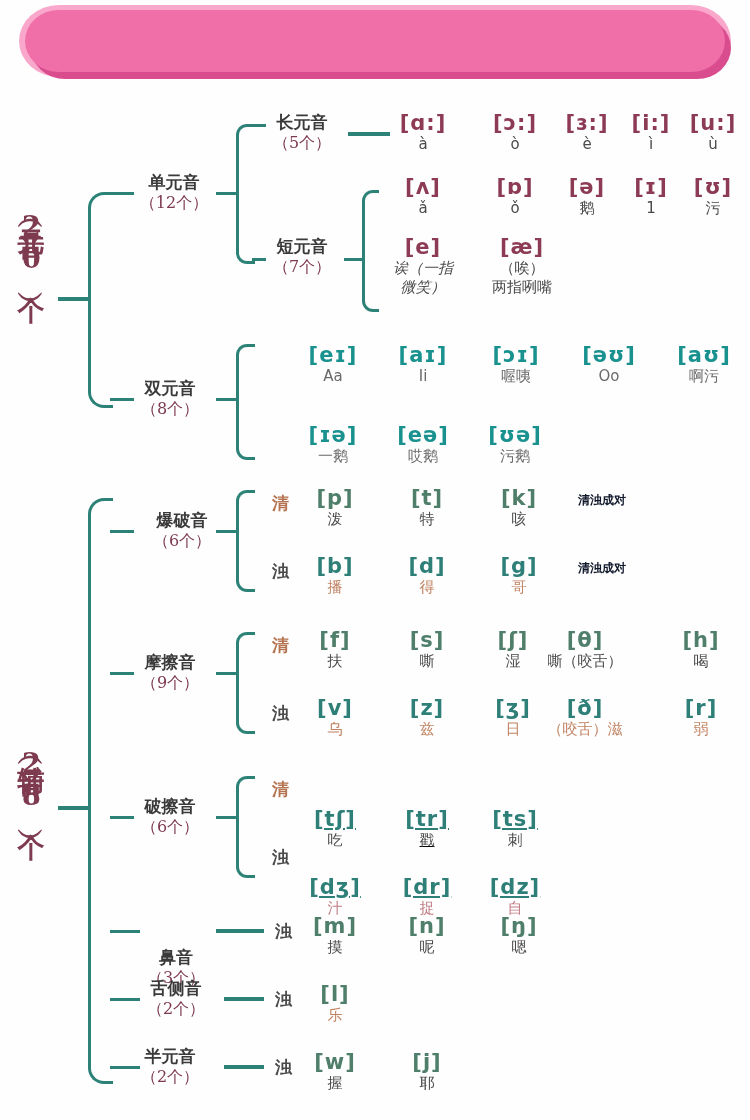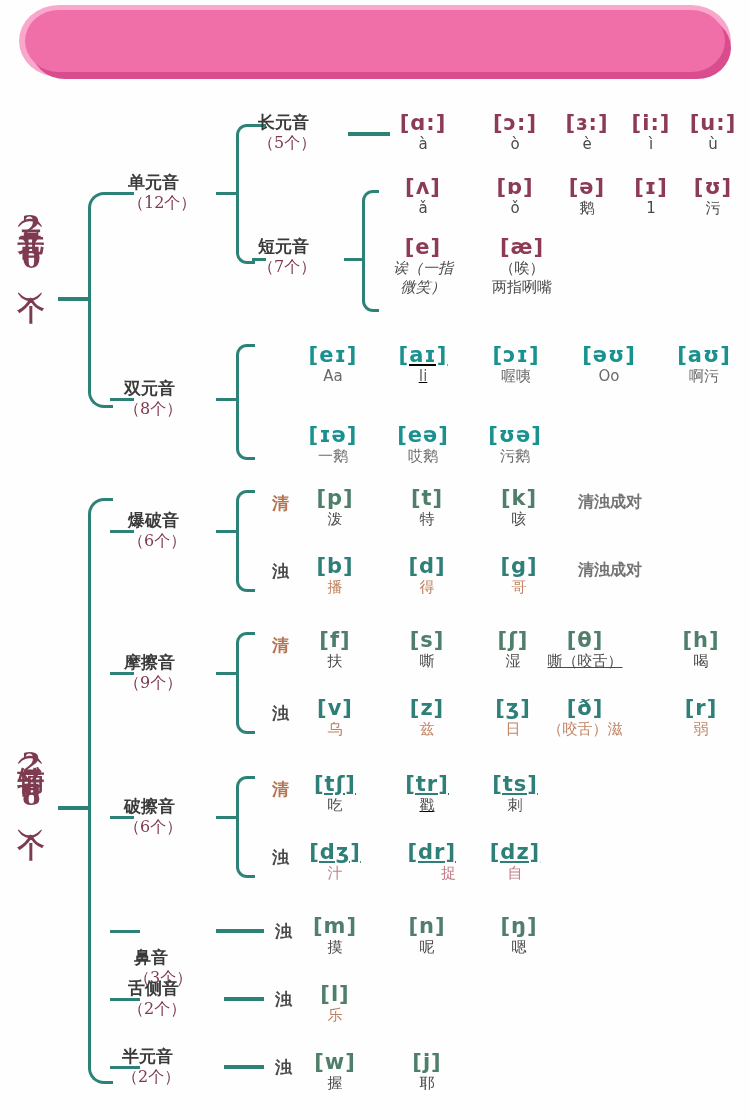--- a/index.html
+++ b/index.html
@@ -50,21 +50,21 @@
     color:#7e3b50;
     letter-spacing:1px;
     line-height:1;
   }
   .grp{
     position:absolute;
     font-family:"DejaVu Sans","Liberation Sans",sans-serif;
     font-weight:bold;
     font-size:17px;
     color:#3a3a3a;
-    text-align:left;
+    text-align:center;
     line-height:1.25;
     white-space:nowrap;
   }
   .grp .cnt{
     display:block;font-weight:normal;font-size:16px;color:#7e3b50;
     font-family:"DejaVu Serif","Liberation Serif",serif;
   }
 
   
   .brace{
@@ -124,24 +124,24 @@
     font-family:"DejaVu Sans","Liberation Sans",sans-serif;
     font-size:17px;font-weight:bold;
     white-space:nowrap;
   }
   .v-clear{color:#b5734f;}
   .v-voiced{color:#4a4a4a;}
 
   .note{
     position:absolute;
     font-family:Liberation Sans, sans-serif;
-    font-size:16px;font-weight:bold;color:#737373;
-    white-space:nowrap;
-  }
-  .u{ text-decoration:underline; text-underline-offset:2px;}
+    font-size:12px;font-weight:bold;color:#0f172a;
+    white-space:nowrap;
+  }
+  .u{ text-decoration:underline; text-underline-offset:2px;margin-top:35px;}
 </style>
 </head>
 <body>
 
 <div id="title-bar">
   <div id="title-plate"></div>
 </div>
 
 <div class="vlabel" style="left:18px;top:208px;height:275px;">元音（20个）</div>
 
@@ -229,21 +229,21 @@
   <span>双元音</span>
   <span class="cnt">（8个）</span>
 </div>
 <div class="stem" style="left:216px;top:398px;width:20px;"></div>
 <div class="brace" style="left:236px;top:344px;width:16px;height:110px;"></div>
 
 <div class="ph c-diph" style="left:300px;top:344px;width:66px;">
   <span class="sym">[eɪ]</span>
   <span class="gloss">Aa</span>
 </div>
-<div class="ph c-diph" style="left:390px;top:344px;width:66px;text-decoration:underline;">
+<div class="ph c-diph" style="left:390px;top:344px;width:66px;">
   <span class="sym">[aɪ]</span>
   <span class="gloss">Ii</span>
 </div>
 <div class="ph c-diph" style="left:480px;top:344px;width:72px;">
   <span class="sym">[ɔɪ]</span>
   <span class="gloss">喔咦</span>
 </div>
 <div class="ph c-diph" style="left:576px;top:344px;width:66px;">
   <span class="sym">[əʊ]</span>
   <span class="gloss">Oo</span>
@@ -265,21 +265,21 @@
   <span class="sym">[ʊə]</span>
   <span class="gloss">污鹅</span>
 </div>
 
 <div class="vlabel" style="left:18px;top:745px;height:275px;">辅音（28个）</div>
 
 <div class="stemthick" style="left:58px;top:806px;width:30px;"></div>
 <div class="bracebig" style="left:88px;top:498px;width:22px;height:580px;"></div>
 
 <div class="stem" style="left:110px;top:530px;width:24px;"></div>
-<div class="grp" style="left:128px;top:510px;width:92px;">
+<div class="grp" style="left:136px;top:510px;width:92px;">
   <span>爆破音</span>
   <span class="cnt">（6个）</span>
 </div>
 <div class="stem" style="left:216px;top:530px;width:20px;"></div>
 <div class="brace" style="left:236px;top:490px;width:16px;height:96px;"></div>
 
 <div class="voice v-clear" style="left:272px;top:492px;">清</div>
 <div class="ph c-teal" style="left:306px;top:487px;width:58px;">
   <span class="sym">[p]</span>
   <span class="gloss gl-gray">泼</span>
@@ -325,21 +325,21 @@
 <div class="ph c-teal" style="left:398px;top:629px;width:58px;">
   <span class="sym">[s]</span>
   <span class="gloss gl-gray">嘶</span>
 </div>
 <div class="ph c-teal" style="left:484px;top:629px;width:58px;">
   <span class="sym">[ʃ]</span>
   <span class="gloss gl-gray">湿</span>
 </div>
 <div class="ph c-teal" style="left:556px;top:629px;width:58px;">
   <span class="sym">[θ]</span>
-  <span class="gloss gl-gray" style="margin-left:-16px;margin-right:-16px;text-decoration:underline;">嘶（咬舌）</span>
+  <span class="gloss gl-gray" style="margin-left:-16px;margin-right:-16px;">嘶（咬舌）</span>
 </div>
 <div class="ph c-teal" style="left:672px;top:629px;width:58px;">
   <span class="sym">[h]</span>
   <span class="gloss gl-gray">喝</span>
 </div>
 
 <div class="voice v-voiced" style="left:272px;top:702px;">浊</div>
 <div class="ph c-teal2" style="left:306px;top:697px;width:58px;">
   <span class="sym">[v]</span>
   <span class="gloss gl-orange">乌</span>
@@ -381,21 +381,21 @@
 <div class="ph c-teal2" style="left:486px;top:773px;width:58px;">
   <span class="sym u">[ts]</span>
   <span class="gloss gl-gray">刺</span>
 </div>
 
 <div class="voice v-voiced" style="left:272px;top:846px;">浊</div>
 <div class="ph c-teal2" style="left:306px;top:841px;width:58px;">
   <span class="sym u">[dʒ]</span>
   <span class="gloss gl-rose">汁</span>
 </div>
-<div class="ph c-teal2" style="left:398px;top:841px;width:58px;text-align:right;">
+<div class="ph c-teal2" style="left:398px;top:841px;width:58px;">
   <span class="sym u">[dr]</span>
   <span class="gloss gl-rose">捉</span>
 </div>
 <div class="ph c-teal2" style="left:486px;top:841px;width:58px;">
   <span class="sym u">[dz]</span>
   <span class="gloss gl-rose">自</span>
 </div>
 
 <div class="stem" style="left:110px;top:930px;width:30px;"></div>
 <div class="grp" style="left:134px;top:947px;width:84px;">

